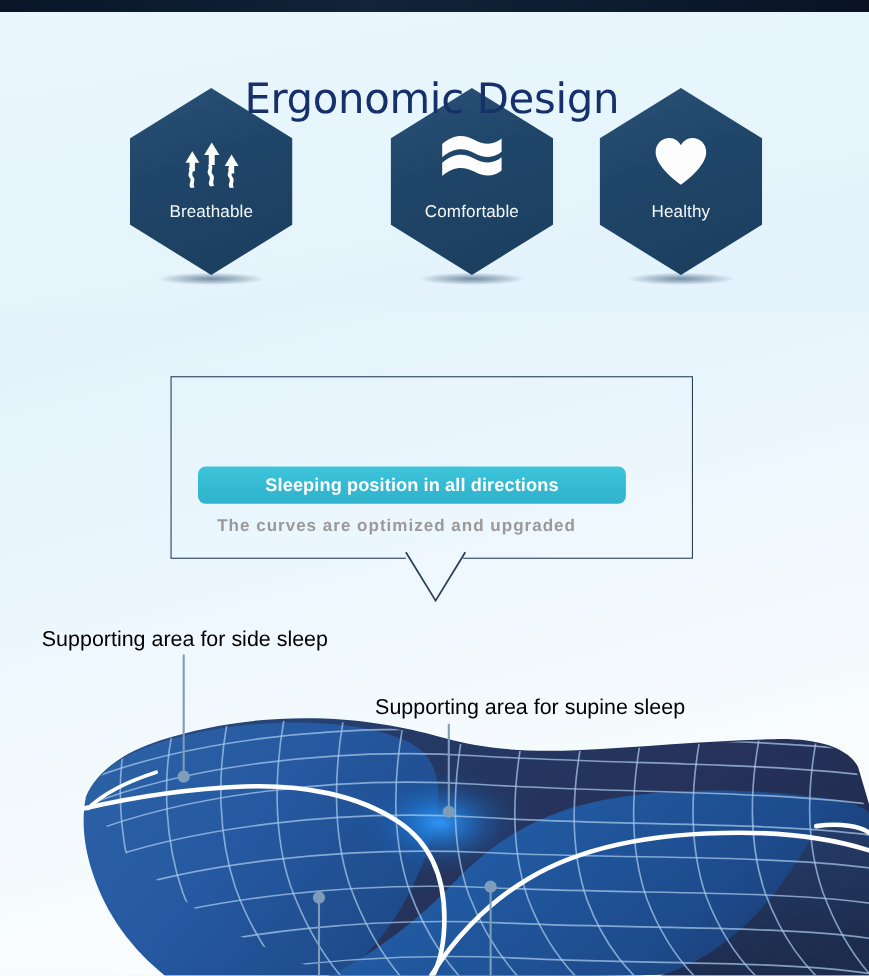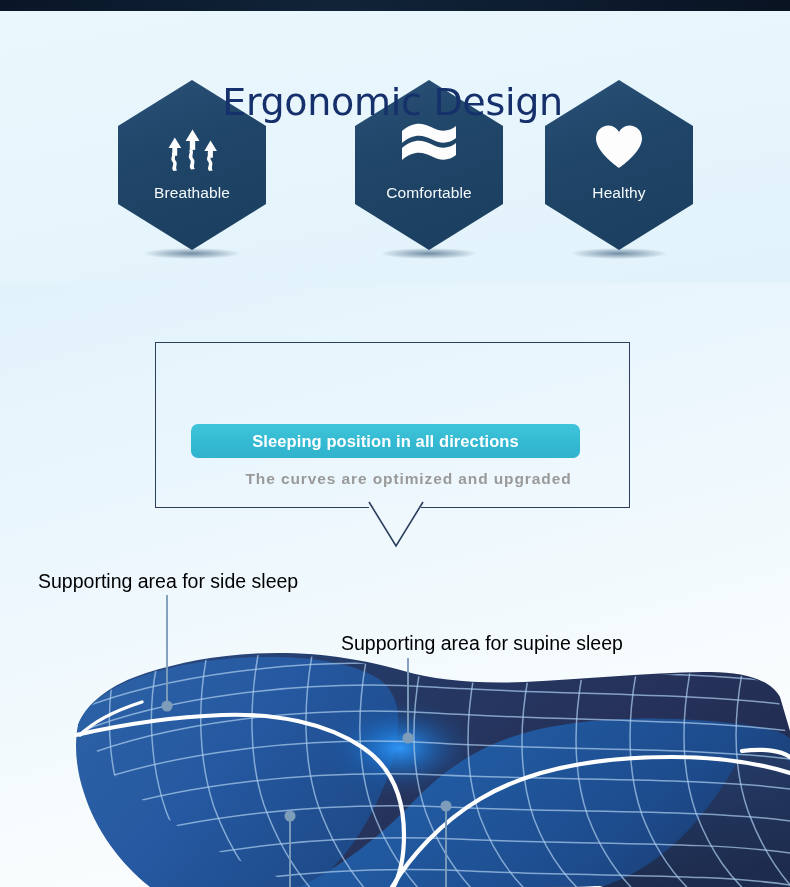--- a/index.html
+++ b/index.html
@@ -109,32 +109,32 @@
   #v-legs {
     position: absolute;
     left: 360px;
     top: 218px;
     width: 72px;
     height: 48px;
   }
   #title {
     position: absolute;
     left: 155px;
-    top: 80px;
+    top: 68px;
     width: 475px;
     text-align: center;
     font-family: "DejaVu Sans", sans-serif;
     font-size: 38px;
     font-weight: 400;
     color: #16306b;
     letter-spacing: -0.3px;
   }
   #badge {
     position: absolute;
-    left: 191px;
+    left: 180px;
     top: 424px;
     width: 389px;
     height: 34px;
     border-radius: 7px;
     background: linear-gradient(180deg, #3fc5da 0%, #34b9d2 55%, #31b3cd 100%);
     display: flex;
     align-items: center;
     justify-content: center;
   }
   #badge-text {
@@ -146,21 +146,20 @@
   #subtitle {
     position: absolute;
     left: 155px;
     top: 470px;
     width: 411px;
     text-align: center;
     color: #9a9a9a;
     font-size: 15.5px;
     font-weight: bold;
     letter-spacing: 0.9px;
-    padding-left: 48px;
   }
 
   
   .anno {
     position: absolute;
     color: #000000;
     font-size: 19.5px;
     font-weight: 500;
     white-space: nowrap;
   }

